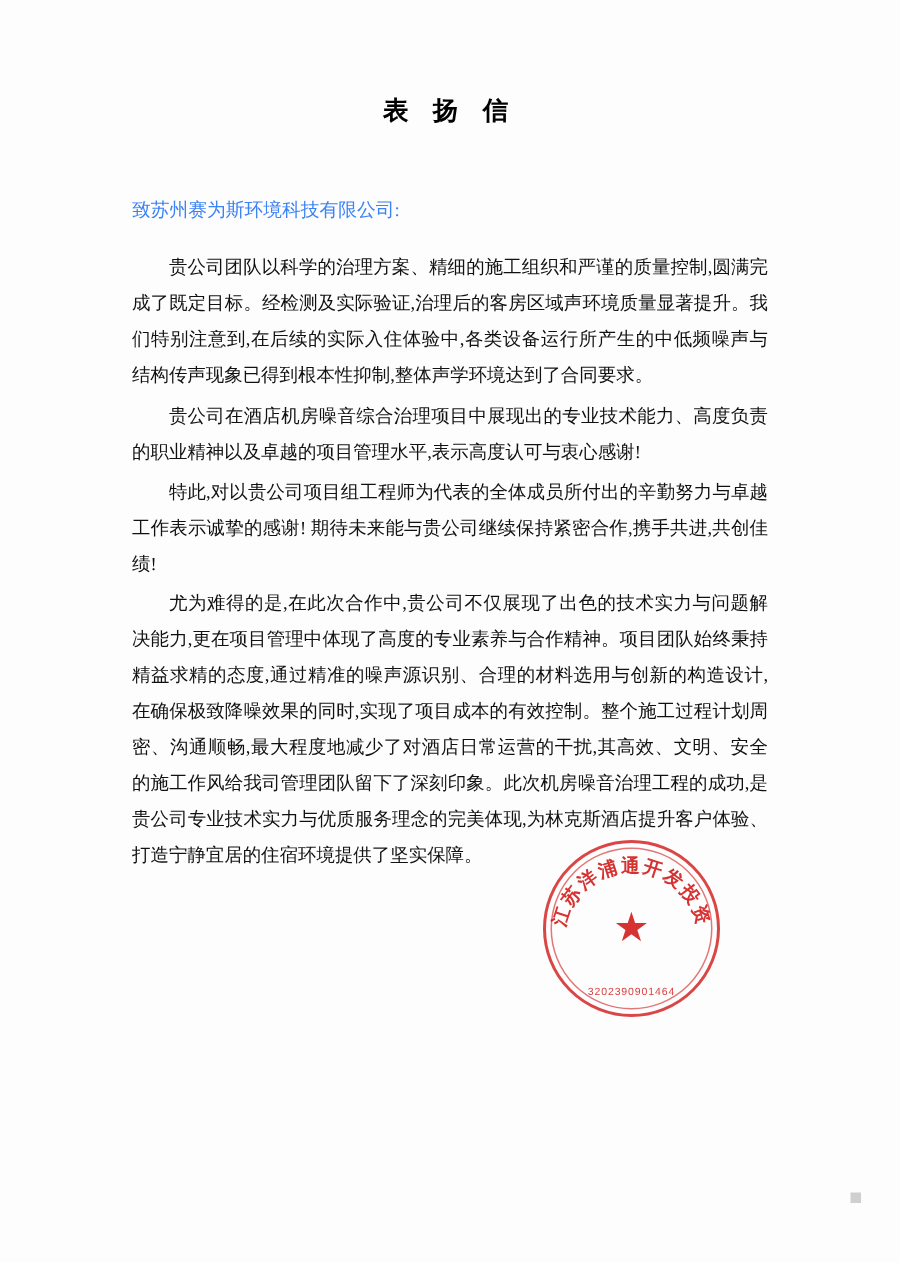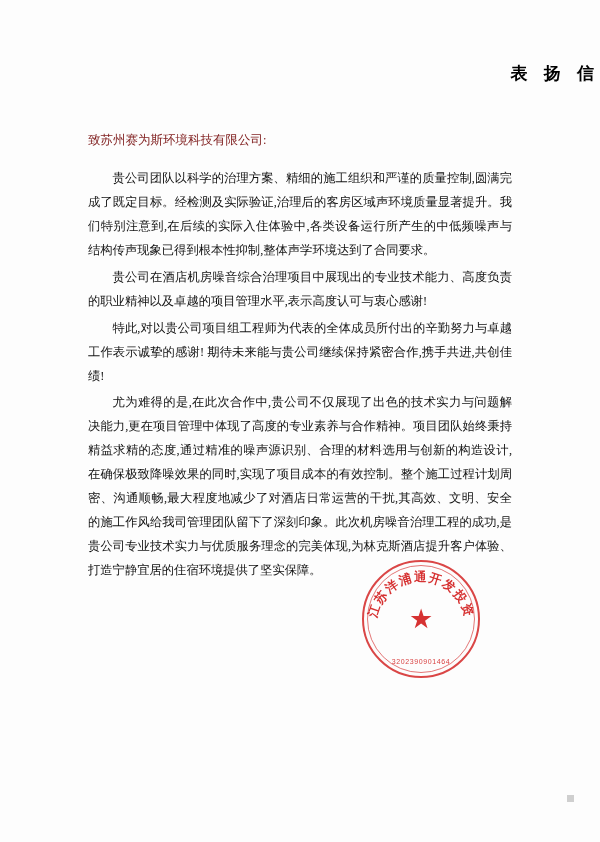--- a/index.html
+++ b/index.html
@@ -16,38 +16,38 @@
     overflow: hidden;
   }
   .page {
     position: relative;
     width: 600px;
     height: 842px;
     background: #fdfdfd;
     box-sizing: border-box;
   }
   .doc-title {
-    text-align: right;
+    text-align: center;
     font-size: 17px;
     font-weight: bold;
     letter-spacing: 6px;
     margin: 0;
     padding-top: 62px;
     color: #000;
     font-family: "Liberation Serif", "DejaVu Serif", serif;
   }
   .body-wrap {
     padding: 0 88px 0 88px;
     margin-top: 44px;
   }
   .salutation {
     font-size: 12.5px;
     line-height: 1.9;
     margin: 0 0 14px 0;
-    color: #7f1d1d;
+    color: #3b82f6;
   }
   .para {
     font-size: 12.3px;
     line-height: 1.95;
     margin: 0 0 3px 0;
     text-indent: 2em;
     text-align: justify;
     color: #111;
   }
   .closing {

